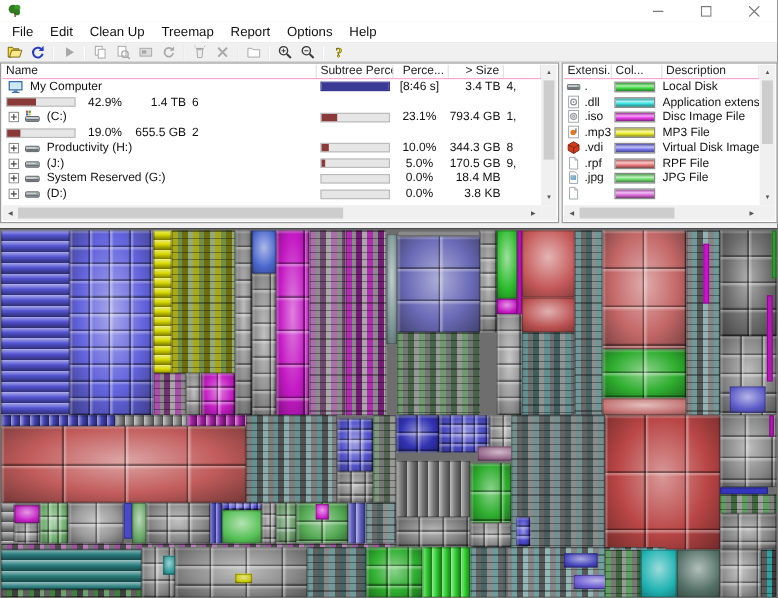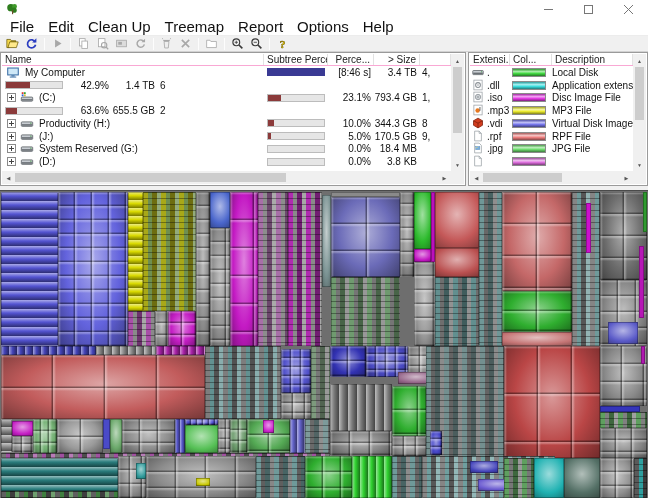--- a/index.html
+++ b/index.html
@@ -9,41 +9,41 @@
   
   .titlebar{position:absolute;top:0;left:0;width:648px;height:18px;background:#ffffff;
     display:flex;align-items:center;font-size:10.5px;color:#333;}
   .app-icon{width:14px;height:14px;margin:0 5px 0 6px;flex:0 0 auto;}
   .app-icon svg{width:13px;height:13px;}
   .cap-group{margin-left:auto;display:flex;height:18px;}
   .cap{width:40px;height:18px;display:flex;align-items:center;justify-content:center;color:#777;}
   .cap svg{width:9px;height:9px;}
   
   .menubar{position:absolute;top:18px;left:0;width:648px;height:18px;background:#fff;
-    display:flex;align-items:center;font-size:15px;padding-left:3px;border-bottom:1px solid #ececec;}
+    display:flex;align-items:center;font-size:11px;padding-left:3px;border-bottom:1px solid #ececec;}
   .menu-item{padding:1px 7px;white-space:nowrap;}
   
   .toolbar{position:absolute;top:36px;left:0;width:648px;height:16px;background:#f0f0f0;
     display:flex;align-items:center;padding:0 3px;border-bottom:1px solid #d2d2d2;}
   .tbtn{width:19px;height:15px;display:flex;align-items:center;justify-content:center;}
   .tbtn svg{width:13px;height:13px;}
   .tsep{width:1px;height:12px;background:#c4c4c4;border-right:1px solid #fdfdfd;margin:0 3px;}
   
   .panels{position:absolute;top:52px;left:0;width:648px;height:134px;display:flex;background:#f0f0f0;}
   .panel{position:relative;background:#fff;border:1px solid #9a9a9a;}
   .panel-left{width:466px;margin-right:2px;}
   .panel-right{width:180px;}
   .panel-inner{position:absolute;top:1px;left:1px;right:14px;bottom:14px;overflow:hidden;background:#fff;}
   .grid-header{display:flex;height:12px;border-bottom:1px solid #f9a8d4;font-size:10px;color:#222;}
   .gh-cell{border-right:1px solid #e2e2e2;padding:0 3px;white-space:nowrap;overflow:hidden;line-height:12px;}
   .rows{position:absolute;top:12px;left:0;right:0;bottom:0;overflow:hidden;}
   .row{display:flex;height:12.75px;align-items:center;font-size:10px;white-space:nowrap;}
   .c-name{width:262px;display:flex;align-items:center;overflow:hidden;}
   .c-bar{width:64px;display:flex;align-items:center;}
-  .c-pct{width:46px;text-align:right;padding-right:3px;}
+  .c-pct{width:46px;text-align:center;padding-right:3px;}
   .c-size{width:46px;text-align:right;padding-right:3px;}
   .c-files{flex:1;text-align:left;overflow:hidden;padding-left:2px;}
   .h-name{width:262px;}.h-bar{width:64px;}.h-pct{width:46px;text-align:right;}.h-size{width:46px;text-align:right;}.h-files{flex:1;}
   .indent0{padding-left:4px;}.indent1{padding-left:5px;}
   .expander{width:9px;height:9px;margin-right:4px;flex:0 0 auto;}
   .expander svg{width:9px;height:9px;display:block;}
   .row-icon{width:15px;height:13px;margin-right:4px;flex:0 0 auto;}
   .row-icon svg{width:14px;height:13px;display:block;}
   .bar-track{width:58px;height:8px;background:#e6e6e6;border:1px solid #bcbcbc;margin-left:3px;}
   .bar-fill{height:100%;}
@@ -262,21 +262,21 @@
               <div class="c-pct">23.1%</div>
               <div class="c-size">793.4 GB</div>
               <div class="c-files">1,</div>
             </div>
             <div class="row">
               <div class="c-bar">
                 <div class="bar-track">
                   <div class="bar-fill" style="width: 19%; background: rgb(139, 58, 58);"></div>
                 </div>
               </div>
-              <div class="c-pct">63.6%</div>
+              <div class="c-pct">19.0%</div>
               <div class="c-size">655.5 GB</div>
               <div class="c-files">2</div>
             </div>
             <div class="row">
               <div class="c-name indent1">
                 <span class="expander">
                   <svg viewBox="0 0 9 9">
                     <rect x="0.5" y="0.5" width="8" height="8" fill="#fff" stroke="#8a8a8a"></rect>
                     <path d="M2 4.5h5M4.5 2v5" stroke="#444" stroke-width="1"></path>
                   </svg>

